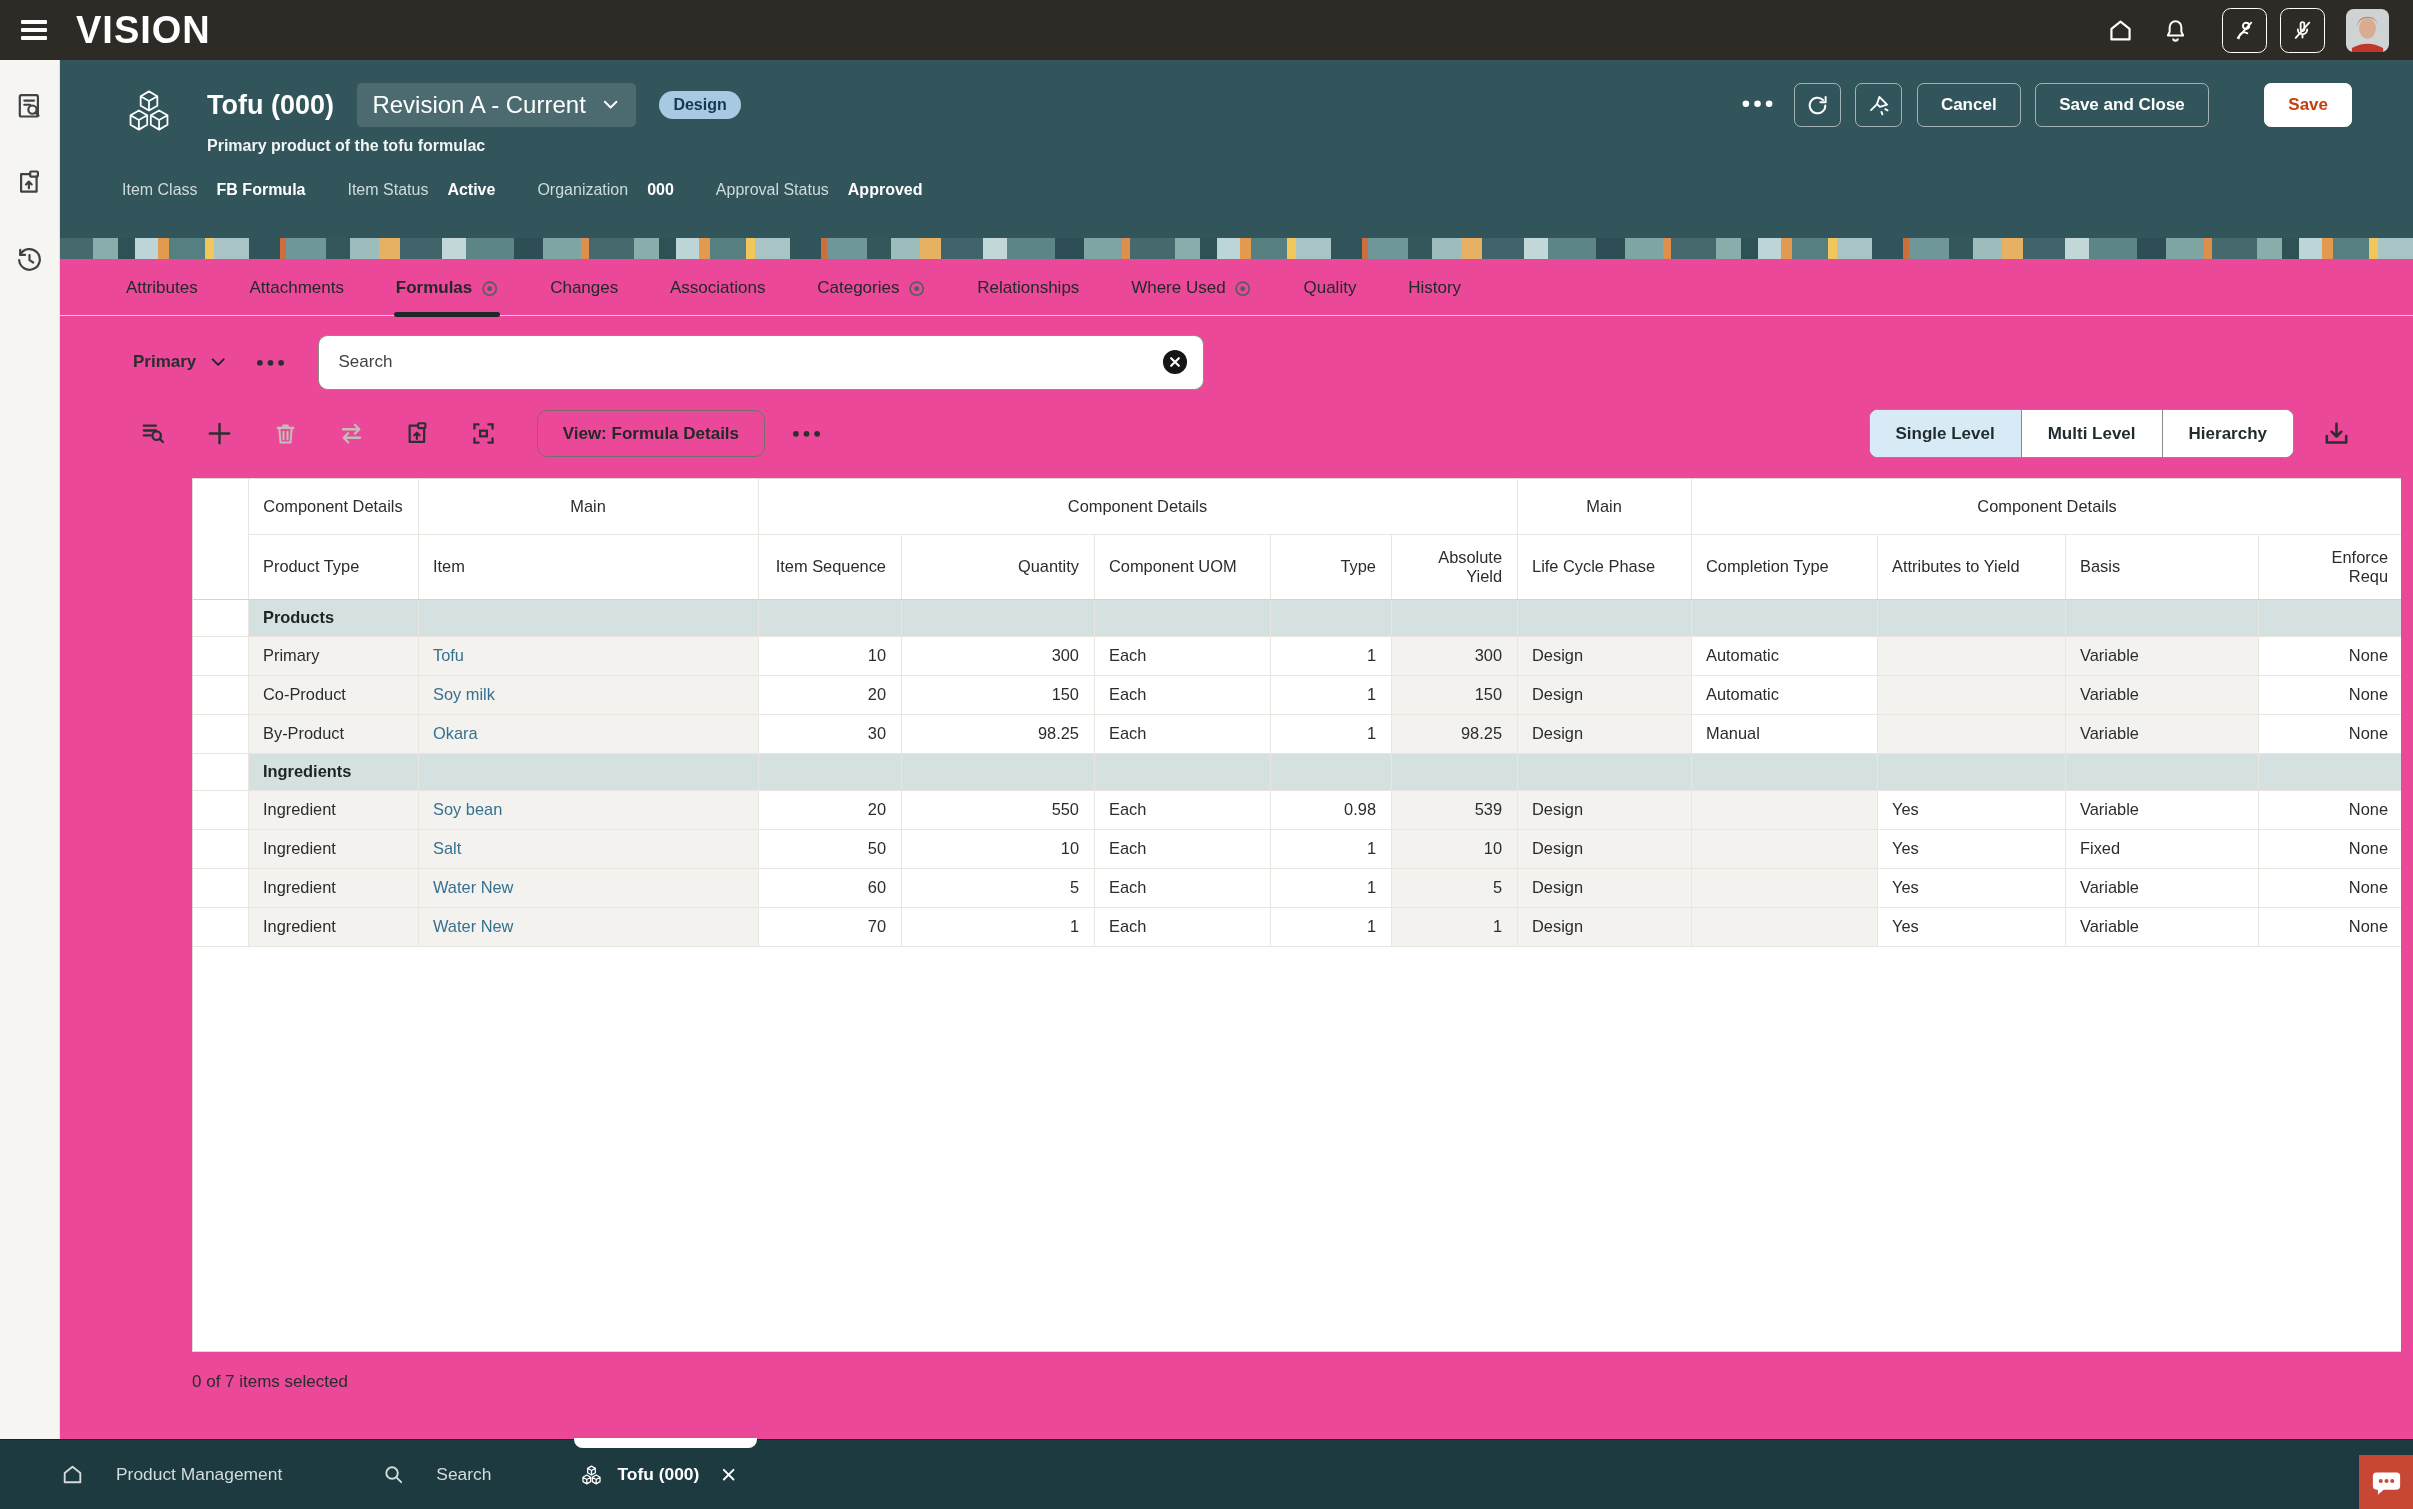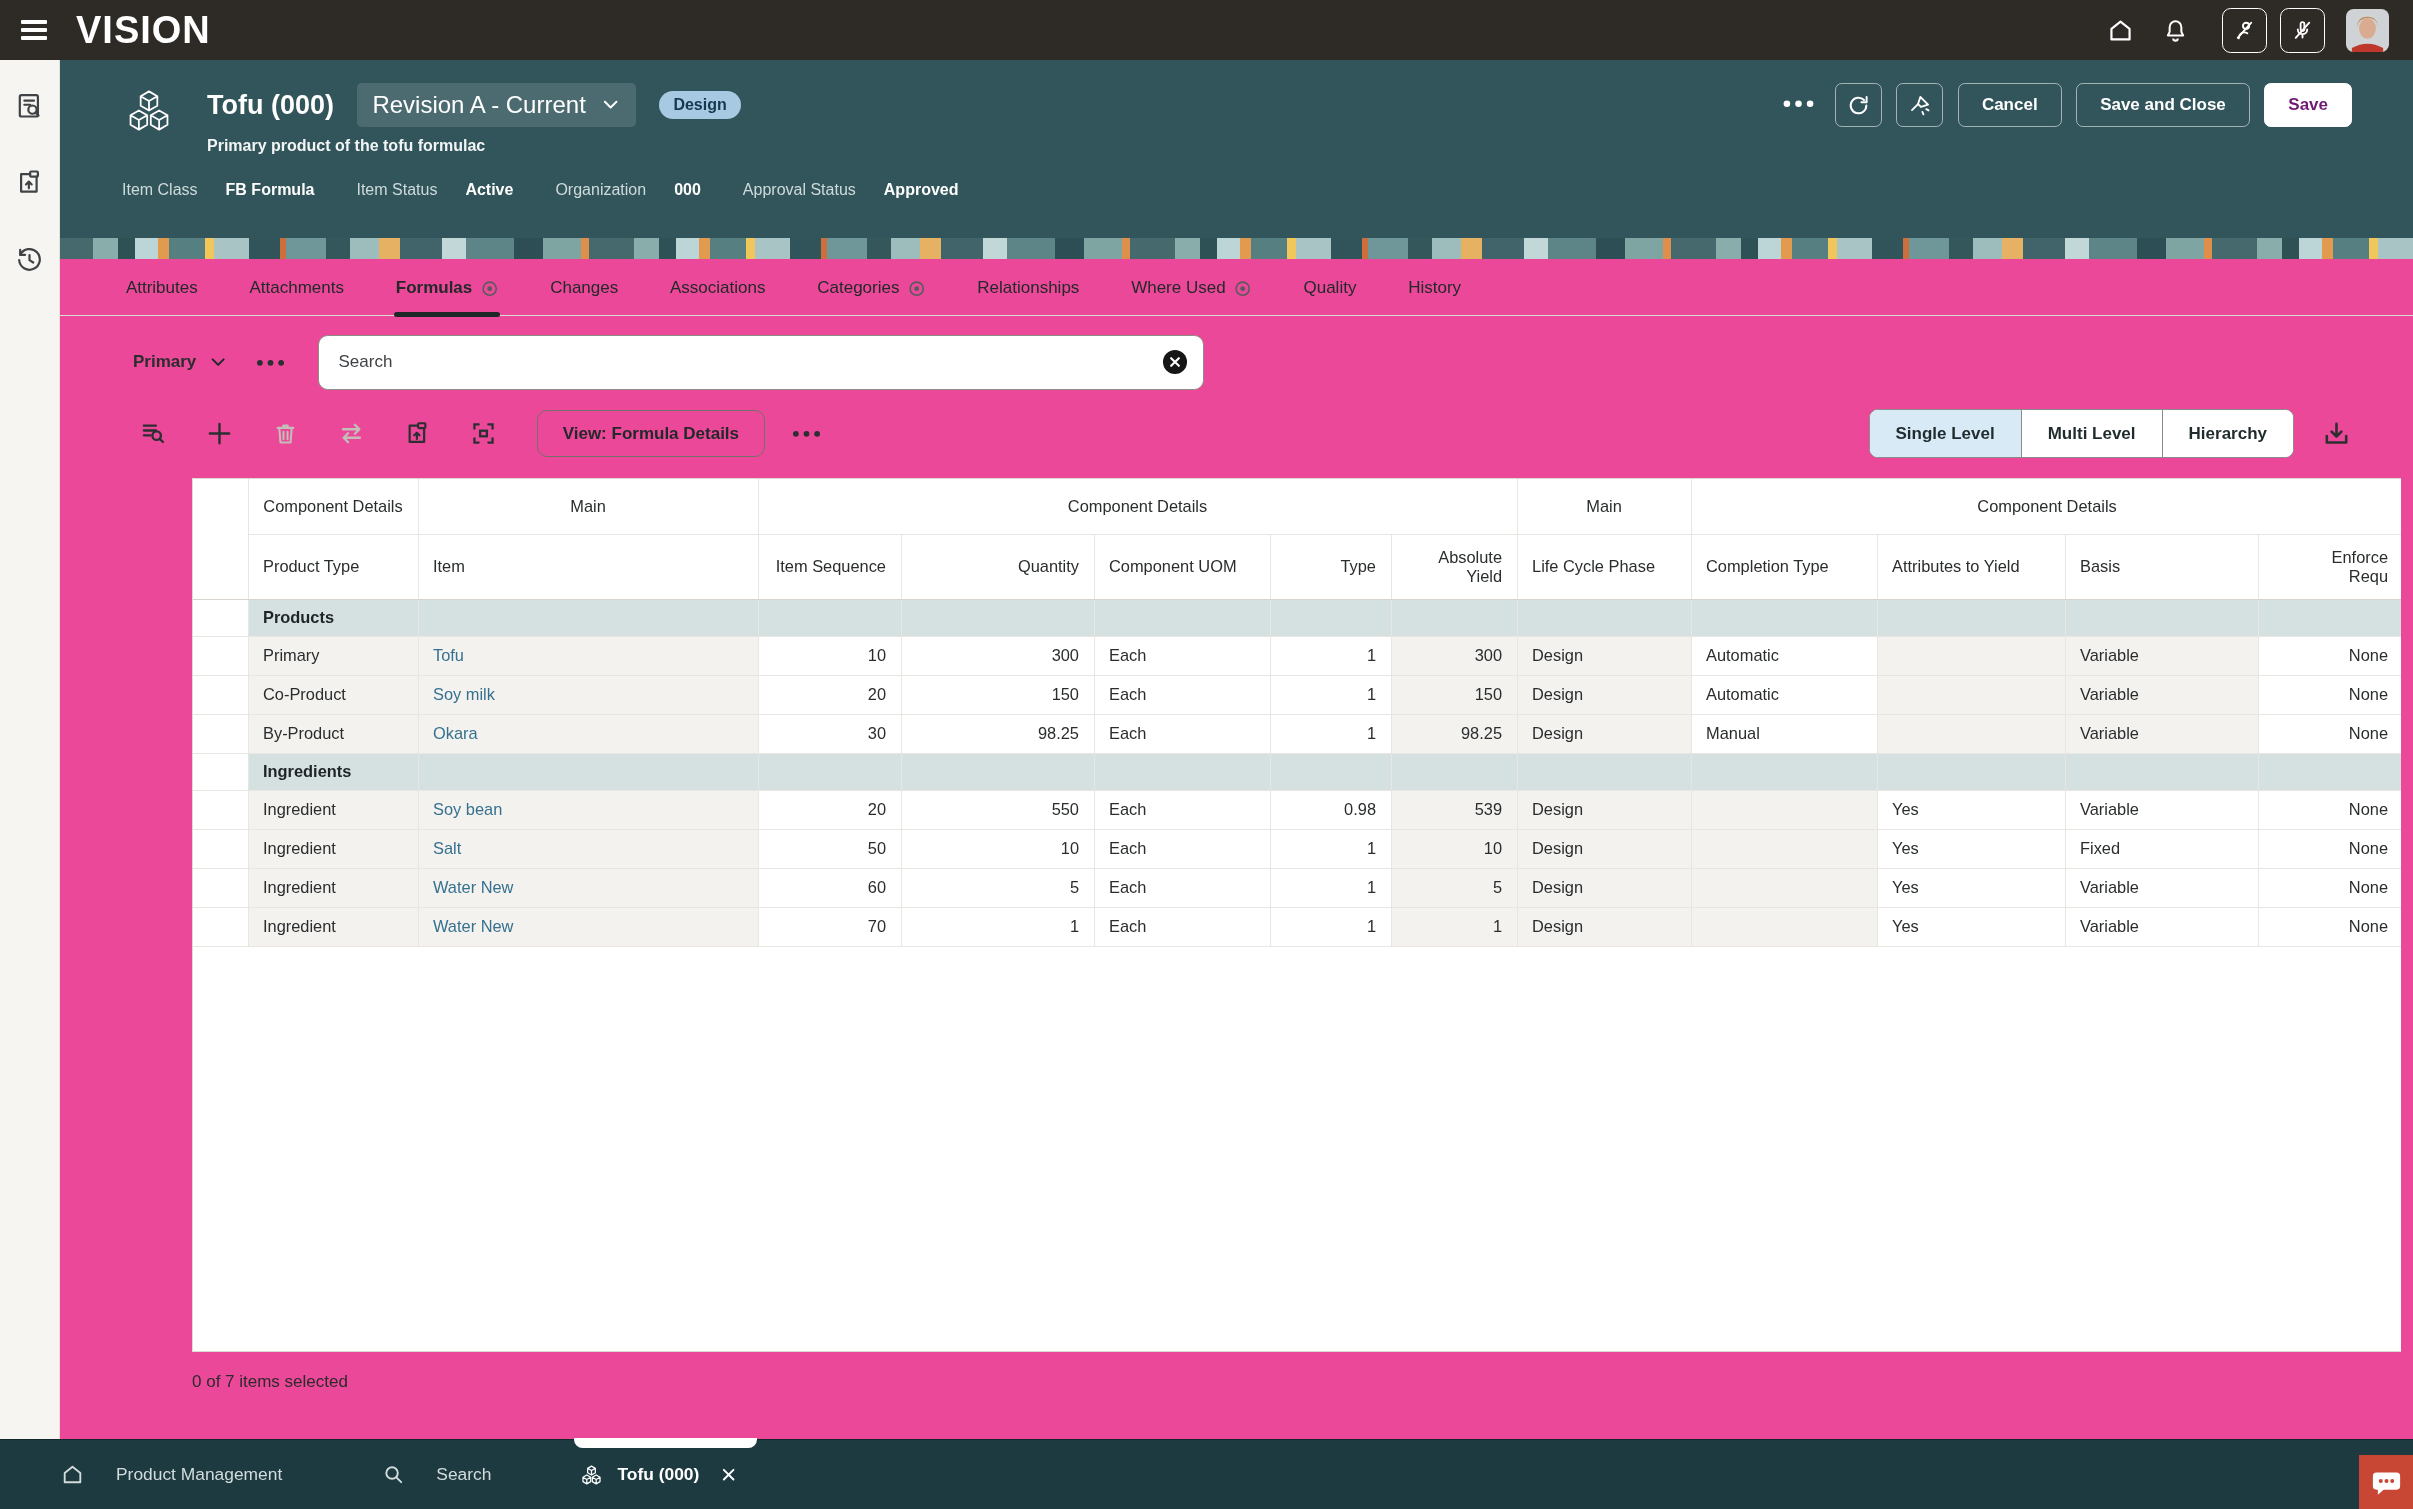--- a/index.html
+++ b/index.html
@@ -28,24 +28,24 @@
   .header-top { display:flex; align-items:flex-start; }
   .cube-badge { margin:3.9px 31px 0 0; flex:none; }
   .title-row { display:flex; align-items:center; gap:23px; }
   .page-title { font-size:27px; font-weight:700; white-space:nowrap; }
   .revision-pill { background:rgba(255,255,255,.13); height:44px; padding:0 15.4px; border-radius:4.8px; display:flex; align-items:center; gap:15.4px; font-size:24px; cursor:pointer; white-space:nowrap; }
   .design-badge { background:#a7c9e2; color:#16384e; font-size:16px; font-weight:700; padding:4.8px 14.5px; border-radius:14.5px; white-space:nowrap; }
   .subtitle { font-size:16px; font-weight:600; margin-top:9.7px; color:#f2f5f5; }
   .header-actions { margin-left:auto; display:flex; align-items:center; gap:14.5px; }
   .h-dots { margin-right:5.8px; cursor:pointer; }
   .hbtn { height:44px; border:1px solid rgba(255,255,255,.55); border-radius:6.8px; background:transparent; color:#fff; font-size:17px; font-weight:600; padding:0 23px; cursor:pointer; font-family:inherit; white-space:nowrap; }
-  .hbtn.primary { background:#fff; color:#701a75; border-color:#fff; }
+  .hbtn.primary { background:#fff; color:#c2410c; border-color:#fff;margin-left:41px; }
   .icon-btn { width:47px; height:44px; border:1px solid rgba(255,255,255,.55); border-radius:6.8px; background:transparent; display:flex; align-items:center; justify-content:center; cursor:pointer; }
   .meta-row { display:flex; gap:42px; margin-top:26px; font-size:16px; }
-  .meta-item { display:flex; gap:28px; align-items:baseline; }
+  .meta-item { display:flex; gap:19px; align-items:baseline; }
   .meta-label { color:#cfdbdb; }
   .meta-value { color:#fff; font-weight:700; }
   .decor-strip { position:absolute; left:0; right:0; bottom:0; height:21px;
     background:repeating-linear-gradient(90deg,
       #46696e 0 33px, #89adab 33px 58px, #2e5156 58px 75px, #bcd6d8 75px 98px,
       #e29a4e 98px 109px, #567f82 109px 145px, #f1c75b 145px 154px, #a8c4c4 154px 189px,
       #31545a 189px 220px, #cd6f3d 220px 226px, #6f9699 226px 266px, #34575c 266px 290px,
       #9dbcbc 290px 319px, #e7b163 319px 340px, #41646a 340px 382px, #c2d8d8 382px 406px,
       #5d8487 406px 454px, #2c4e54 454px 483px, #7fa5a3 483px 521px, #de8f4b 521px 529px, #46696e 529px 541px);
   }

